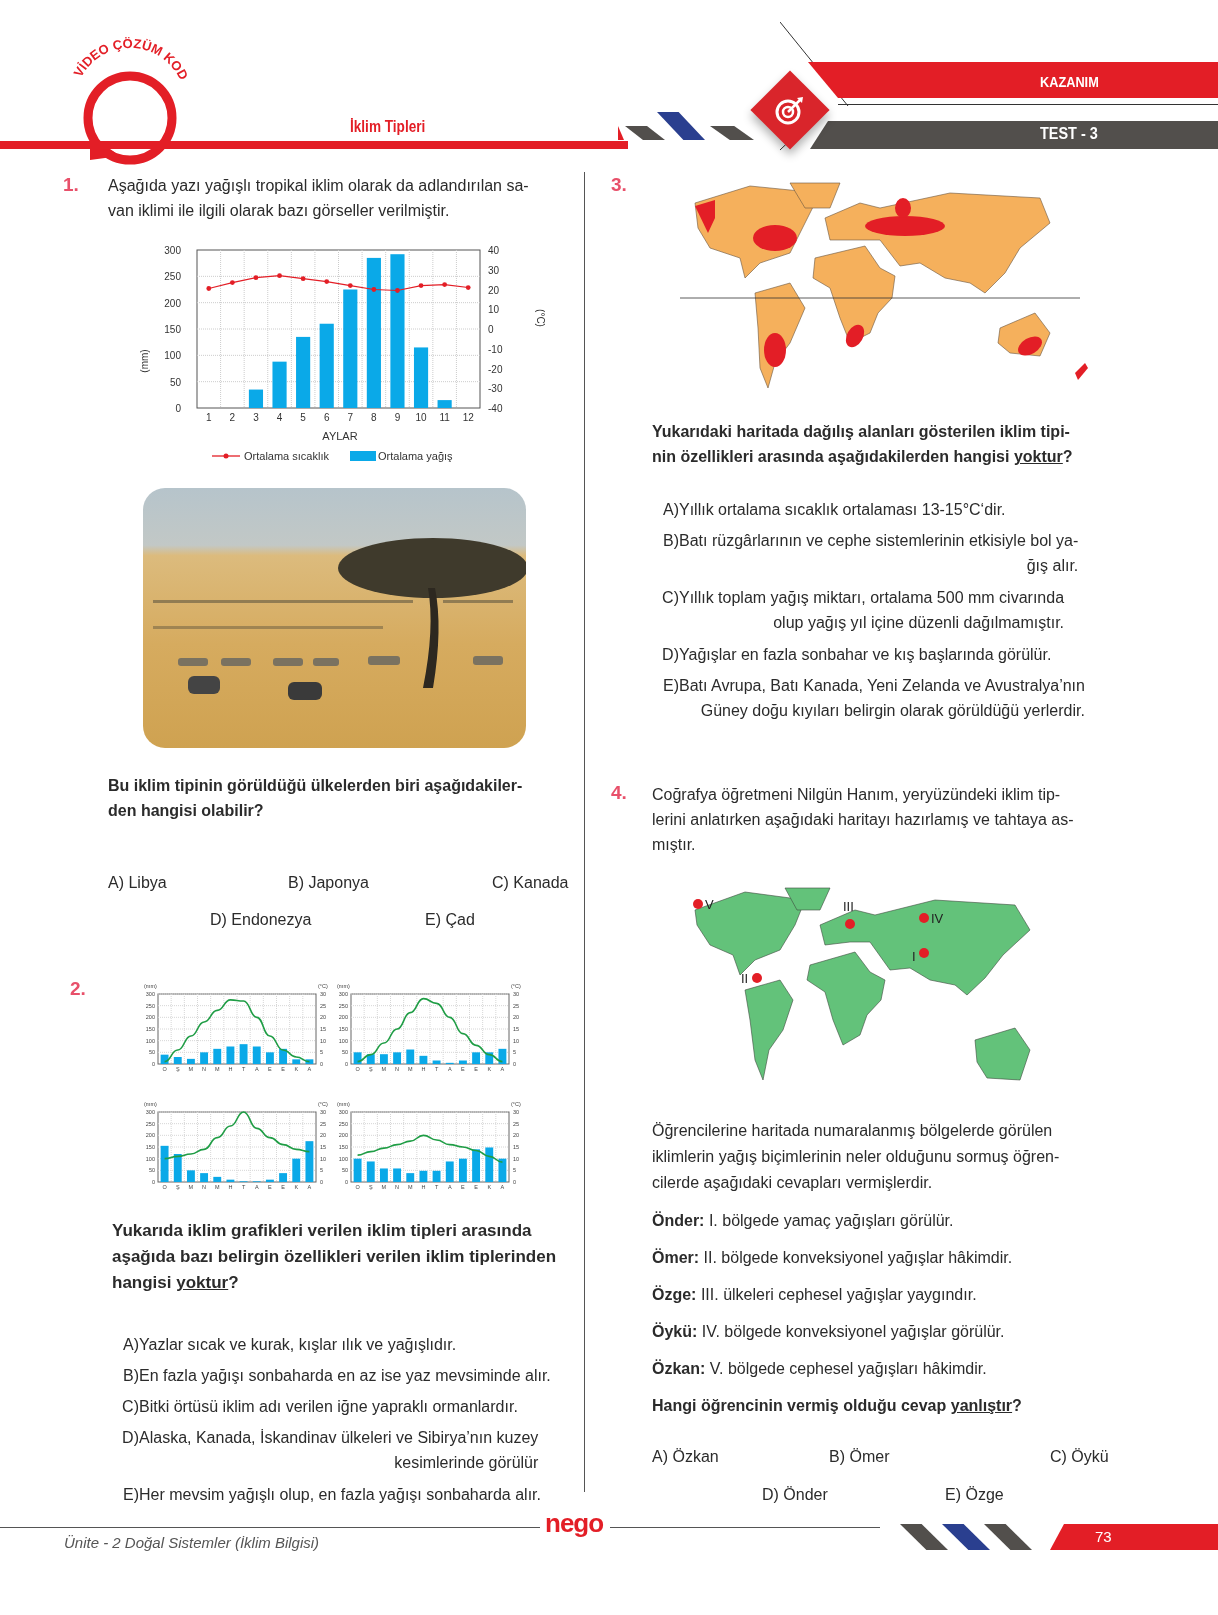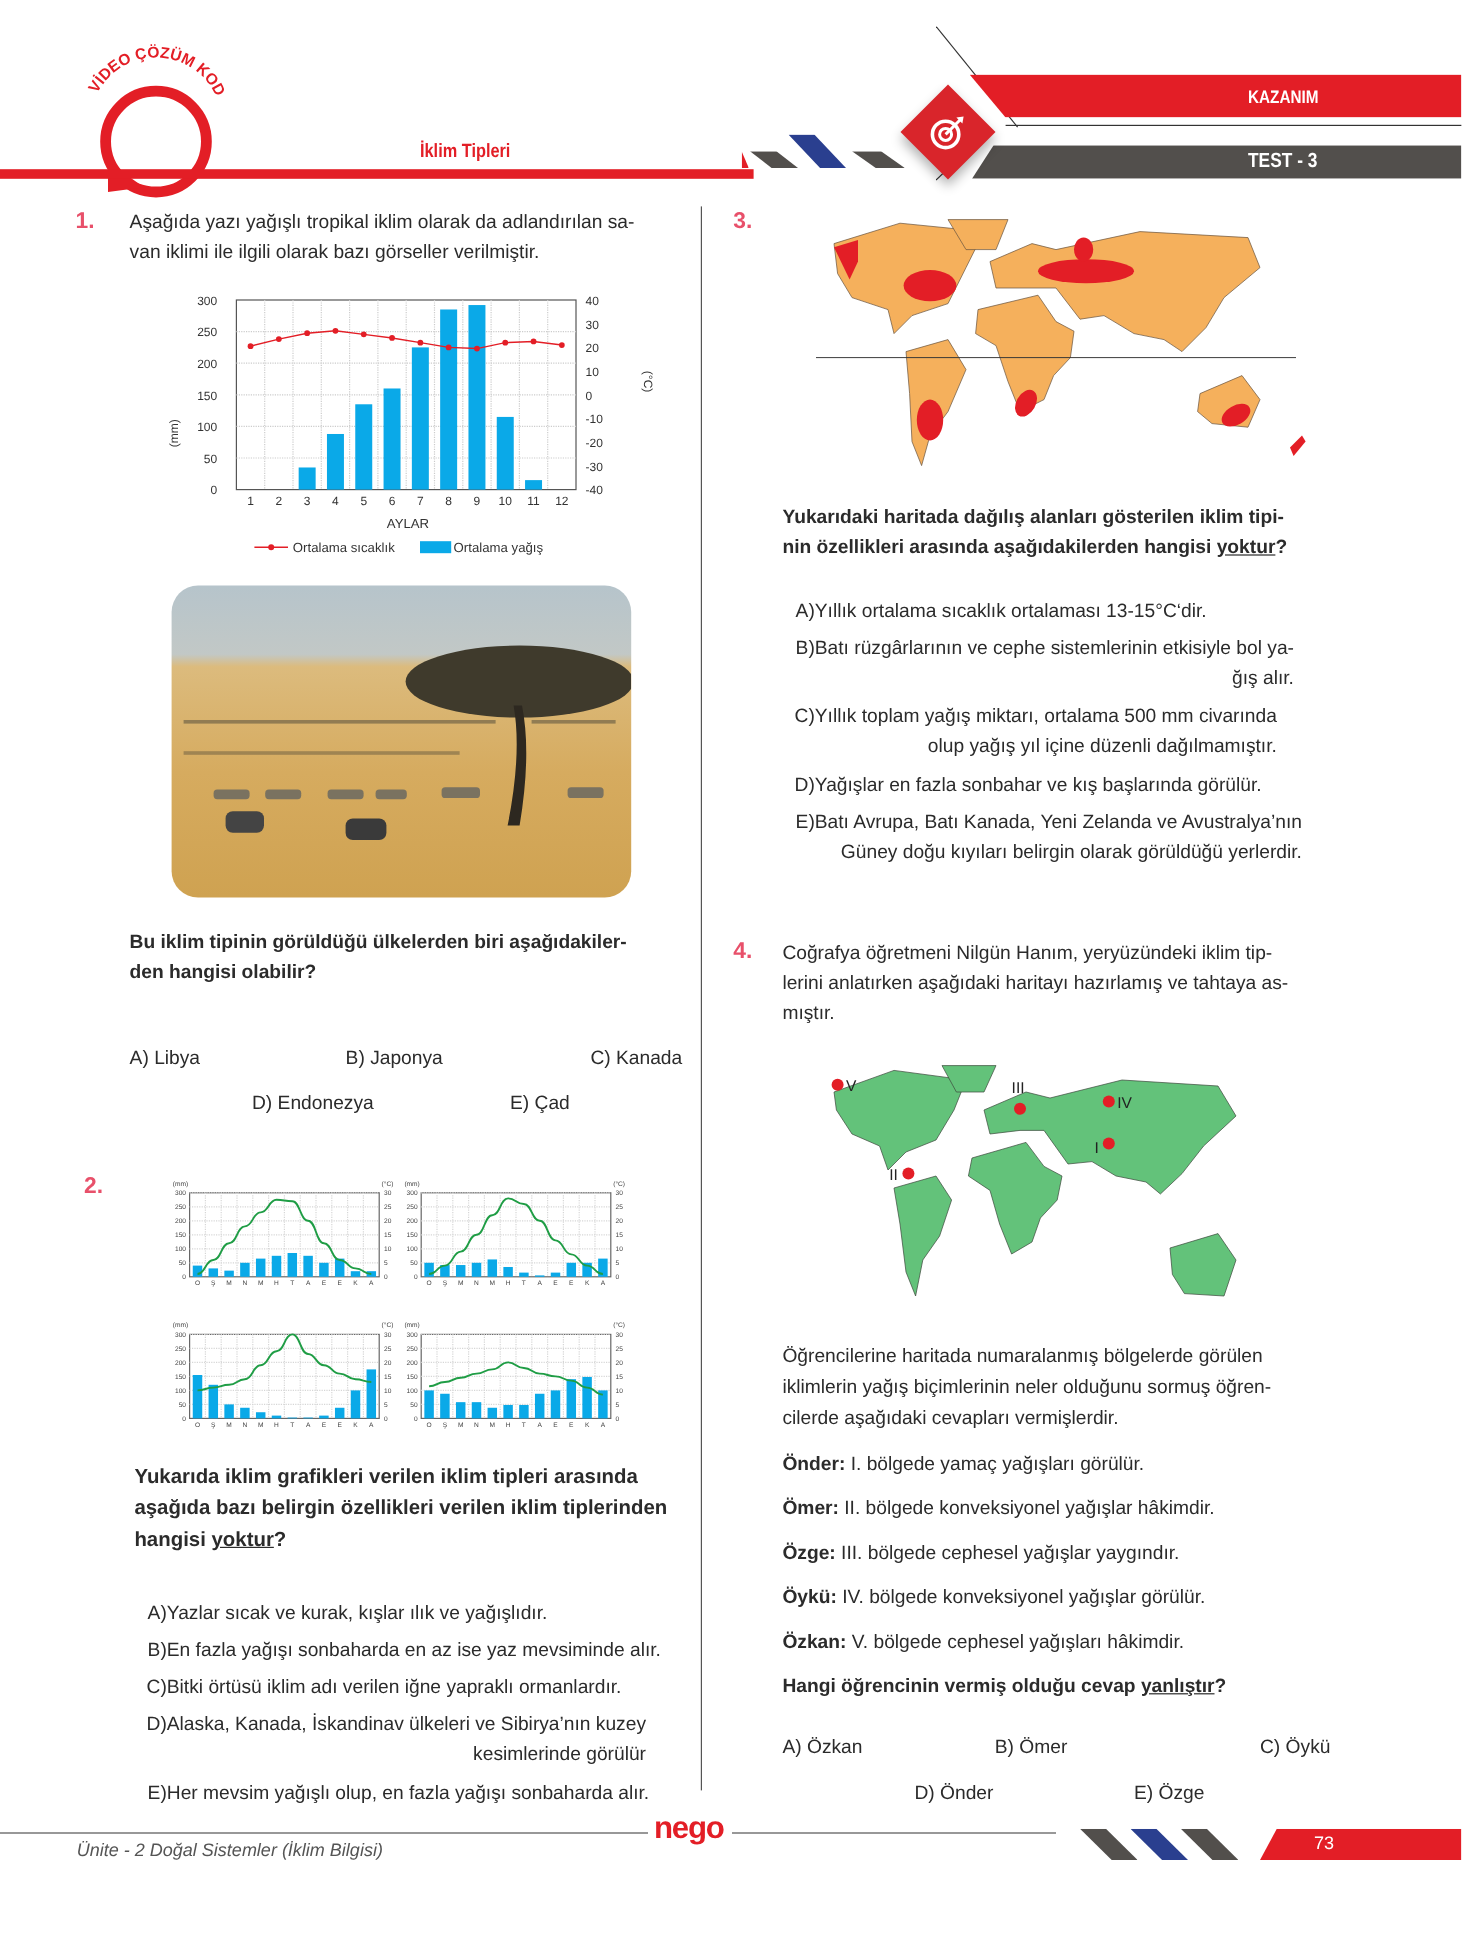--- a/index.html
+++ b/index.html
@@ -511,21 +511,21 @@
     <text x="56" y="103">II</text>
   </g>
 </svg>
 
 <div class="txt" style="left:652px;top:1118px">Öğrencilerine haritada numaralanmış bölgelerde görülen</div>
 <div class="txt" style="left:652px;top:1144px">iklimlerin yağış biçimlerinin neler olduğunu sormuş öğren-</div>
 <div class="txt" style="left:652px;top:1170px">cilerde aşağıdaki cevapları vermişlerdir.</div>
 
 <div class="txt" style="left:652px;top:1208px"><b>Önder:</b><span> I. bölgede yamaç yağışları görülür.</span></div>
 <div class="txt" style="left:652px;top:1245px"><b>Ömer:</b><span> II. bölgede konveksiyonel yağışlar hâkimdir.</span></div>
-<div class="txt" style="left:652px;top:1282px"><b>Özge:</b><span> III. bölgede cephesel yağışlar yaygındır.</span></div>
+<div class="txt" style="left:652px;top:1282px"><b>Özge:</b><span> III. ülkeleri cephesel yağışlar yaygındır.</span></div>
 <div class="txt" style="left:652px;top:1319px"><b>Öykü:</b><span> IV. bölgede konveksiyonel yağışlar görülür.</span></div>
 <div class="txt" style="left:652px;top:1356px"><b>Özkan:</b><span> V. bölgede cephesel yağışları hâkimdir.</span></div>
 
 <div class="txt bold" style="left:652px;top:1393px"><span>Hangi öğrencinin vermiş olduğu cevap </span><span class="u">yanlıştır</span><span>?</span></div>
 
 <div class="opt" style="left:652px;top:1444px"><span>A)</span> <span>Özkan</span></div>
 <div class="opt" style="left:829px;top:1444px"><span>B)</span> <span>Ömer</span></div>
 <div class="opt" style="left:1050px;top:1444px"><span>C)</span> <span>Öykü</span></div>
 <div class="opt" style="left:762px;top:1482px"><span>D)</span> <span>Önder</span></div>
 <div class="opt" style="left:945px;top:1482px"><span>E)</span> <span>Özge</span></div>

